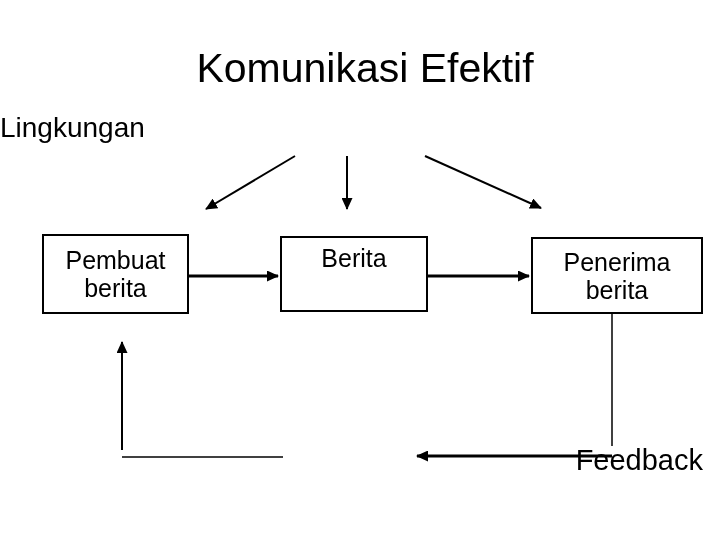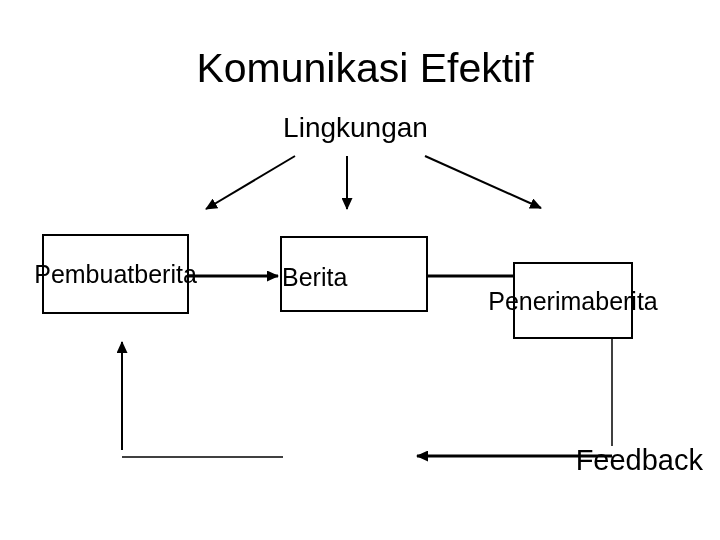--- a/index.html
+++ b/index.html
@@ -23,21 +23,21 @@
     font-weight: 400;
     line-height: 1.2;
     text-align: center;
     white-space: nowrap;
   }
   .env-label {
     position: absolute;
     left: 0; top: 111px; width: 711px;
     font-size: 28px;
     line-height: 34px;
-    text-align: center;
+    text-align: left;
     white-space: nowrap;
   }
   .feedback-label {
     position: absolute;
     left: 0; top: 445px; width: 703px;
     font-size: 29px;
     line-height: 30px;
     text-align: right;
     white-space: nowrap;
   }
@@ -48,31 +48,32 @@
     width: 720px; height: 540px;
   }
   svg.connectors line { stroke: var(--ink, #000000); }
   .arrowhead { fill: var(--ink, #000000); }
 
   .node {
     position: absolute;
     border: 2px solid var(--ink, #000000);
     background: var(--bg, #ffffff);
     display: flex;
+    flex-direction: column;
     align-items: center;
     font-size: 25px;
     line-height: 28px;
     text-align: center;
   }
   .node.v-center { justify-content: center; }
   .node.v-top { justify-content: flex-start; padding-top: 6px; }
 
   #node-sender   { left: 42px;  top: 234px; width: 147px; height: 80px; }
   #node-message  { left: 280px; top: 236px; width: 148px; height: 76px; }
-  #node-receiver { left: 513px; top: 237px; width: 120px; height: 77px; margin-top: 25px; }
+  #node-receiver { left: 531px; top: 237px; width: 172px; height: 77px; }
 </style>
 </head>
 <body>
 
 <div id="slide">
 
   <h1 class="slide-title">Komunikasi Efektif</h1>
 
   <div class="env-label">Lingkungan</div>
 

